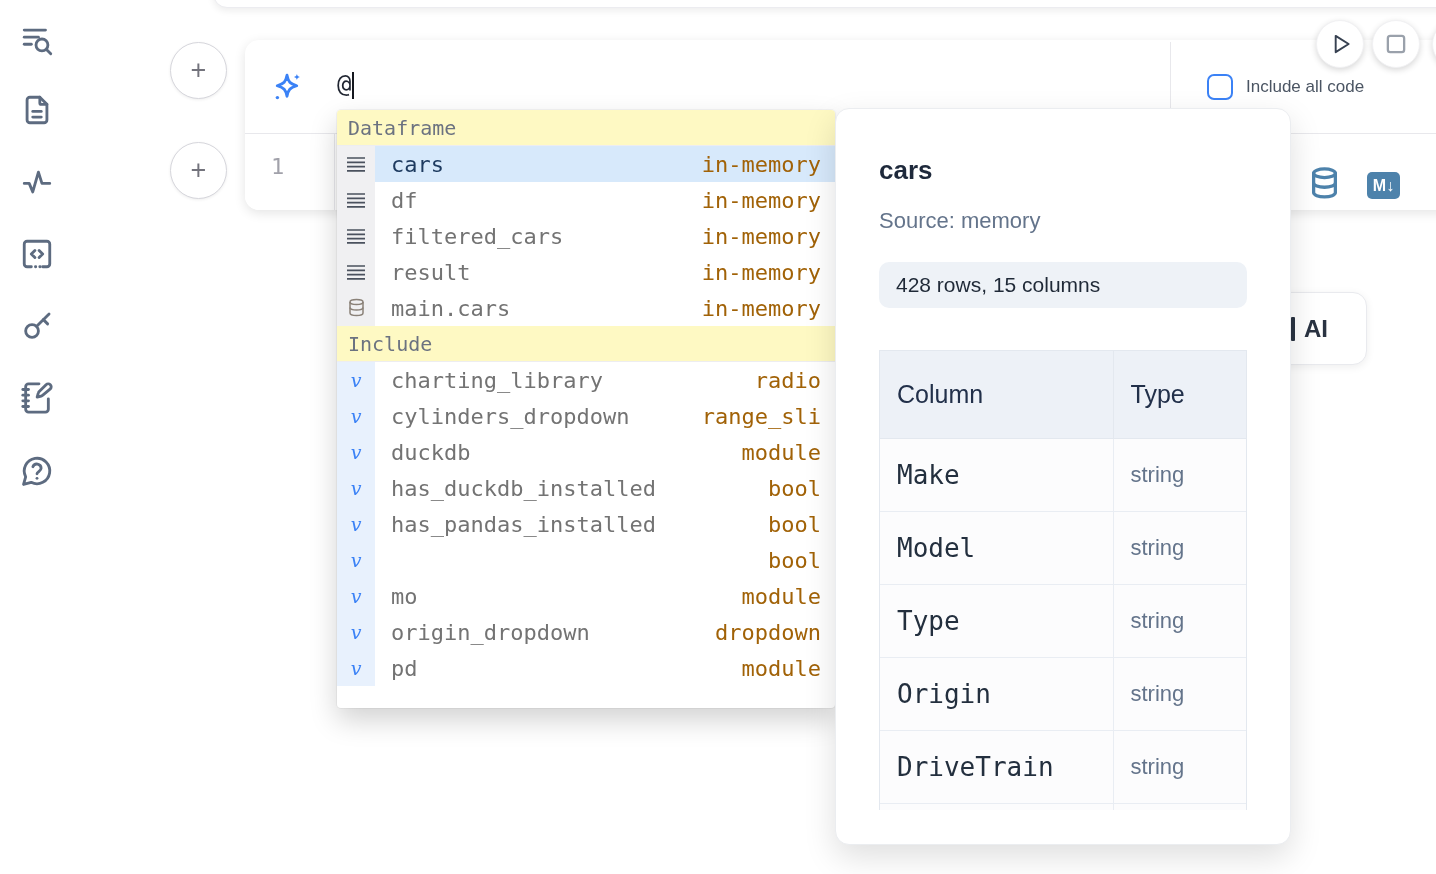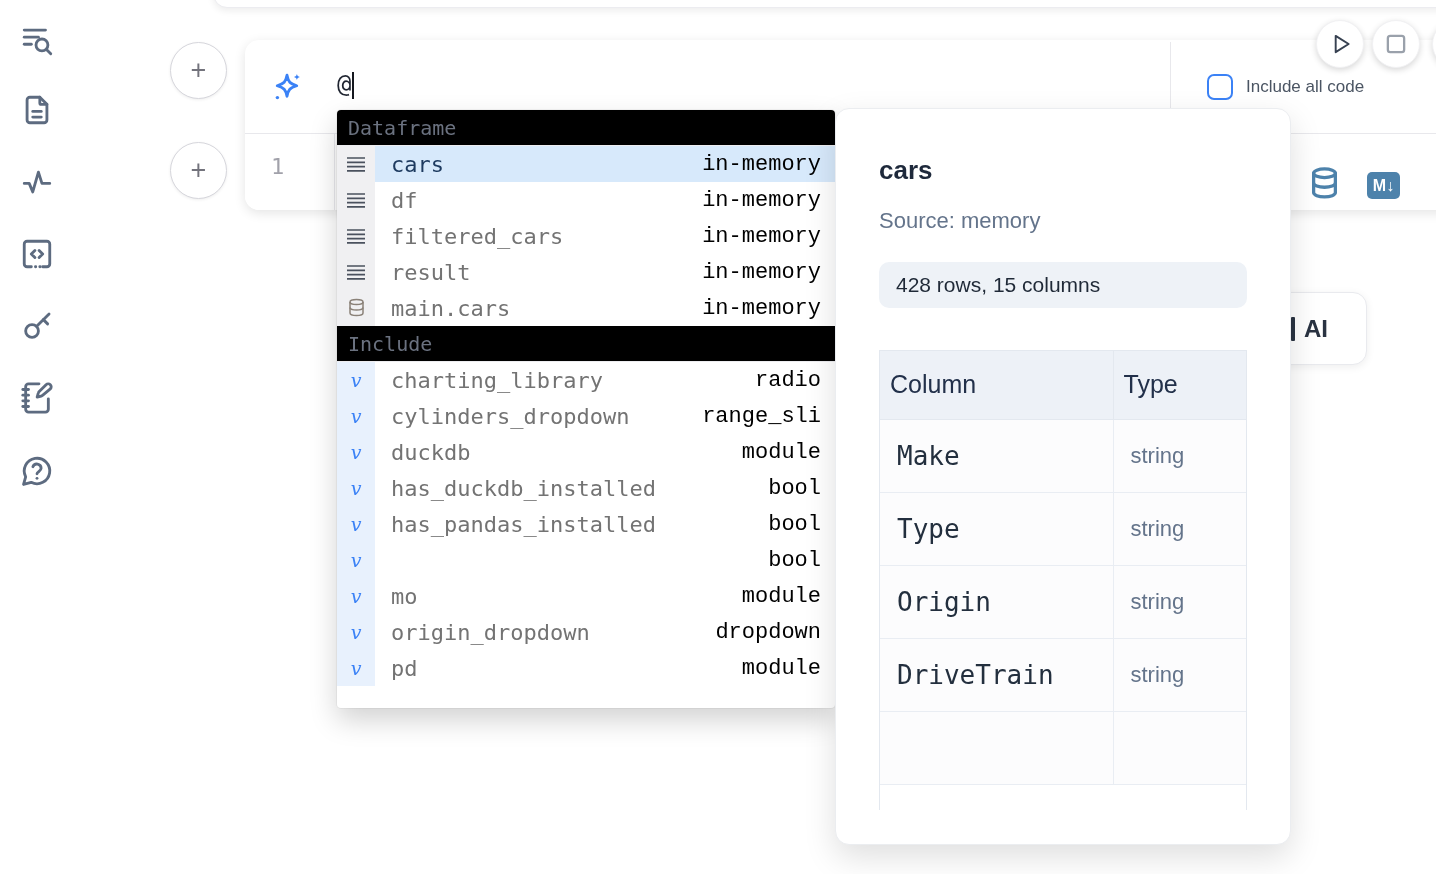--- a/index.html
+++ b/index.html
@@ -66,33 +66,33 @@
     box-shadow:0 2px 6px rgba(0,0,0,.16); cursor:pointer; z-index:6;
     display:flex; align-items:center; justify-content:center;
   }
 
   
   .dropdown {
     position:absolute; left:337px; top:110px; width:498px; height:598px;
     background:#fff; z-index:11; overflow:hidden; border-radius:4px;
     box-shadow:0 12px 28px rgba(0,0,0,.18), 0 0 0 1px rgba(0,0,0,.04);
   }
-  .ac-header { height:36px; background:#000000; color:#6b7280; font-size:20px;
+  .ac-header { height:36px; background:#fef9c3; color:#6b7280; font-size:20px;
                line-height:36px; padding-left:11px; border-bottom:1px solid #ededf0;
                font-family:"DejaVu Sans Mono", monospace; }
   .ac-row { height:36px; display:flex; align-items:stretch; cursor:pointer;
             font-family:"DejaVu Sans Mono", monospace; font-size:22px; }
   .ac-strip { width:38px; flex:0 0 38px; background:#f0f0f2; display:flex;
               align-items:center; justify-content:center; }
   .ac-strip.var { background:#e8f1fd; }
   .ac-main { flex:1; display:flex; align-items:center; padding-left:16px; padding-right:14px; }
   .ac-row.selected .ac-main { background:#d7e9fb; }
   .ac-name { color:#737373; white-space:nowrap; }
   .ac-row.selected .ac-name { color:#1d3a5f; }
-  .ac-type { margin-left:auto; color:#000000; white-space:nowrap;font-family:Liberation Mono, monospace; }
+  .ac-type { margin-left:auto; color:#a16207; white-space:nowrap; }
   .var-glyph { font-family:"DejaVu Serif", serif; font-style:italic; font-size:19px; color:#3b82f6; }
 
   
   .ai-chip {
     position:absolute; left:1180px; top:292px; width:187px; height:73px; z-index:5;
     background:#fff; border:1px solid #e9eaee; border-radius:14px;
     box-shadow:0 2px 8px rgba(0,0,0,.07); cursor:pointer;
     display:flex; align-items:center; justify-content:flex-end; padding-right:38px;
   }
   .ai-chip .clip-bar { width:4px; height:24px; background:#2a3342; border-radius:1px; margin-right:9px; }
@@ -106,22 +106,22 @@
   }
   .panel-title { font-size:26px; font-weight:bold; color:#1e293b; }
   .panel-source { margin-top:22px; font-size:22px; color:#64748b; }
   .shape-badge { margin-top:28px; height:46px; background:#eef2f7; border-radius:10px;
                  display:flex; align-items:center; padding-left:17px;
                  font-size:21px; color:#1f2937; }
   .schema-wrap { margin-top:42px; height:460px; overflow:hidden;
                  border:1px solid #e3e8ef; border-bottom:none; }
   .schema { width:100%; border-collapse:collapse; table-layout:fixed; }
   .schema col.c1 { width:233px; }
-  .schema th { height:68px; background:#edf1f7; text-align:left; font-weight:normal;
-               font-size:25px; color:#22304a; padding-left:10px;
+  .schema th { height:87px; background:#edf1f7; text-align:left; font-weight:normal;
+               font-size:25px; color:#22304a; padding-left:17px;
                border-bottom:1px solid #e3e8ef; border-right:1px solid #e3e8ef;margin-left:22px; }
   .schema th:last-child, .schema td:last-child { border-right:none; }
   .schema td { height:73px; border-bottom:1px solid #e9edf3; border-right:1px solid #e9edf3;
                padding-left:17px; background:#fcfcfd; }
   .schema td.colname { font-family:"DejaVu Sans Mono", monospace; font-size:26px; color:#232f3e; }
   .schema td.coltype { font-size:22px; color:#64748b; }
 </style>
 </head>
 <body>
 
@@ -405,20 +405,24 @@
             <th>Column</th>
             <th>Type</th>
           </tr>
         </thead>
         <tbody>
           <tr>
             <td class="colname">Make</td>
             <td class="coltype">string</td>
           </tr>
           <tr>
+            <td class="colname">Model</td>
+            <td class="coltype">string</td>
+          </tr>
+          <tr>
             <td class="colname">Type</td>
             <td class="coltype">string</td>
           </tr>
           <tr>
             <td class="colname">Origin</td>
             <td class="coltype">string</td>
           </tr>
           <tr>
             <td class="colname">DriveTrain</td>
             <td class="coltype">string</td>

